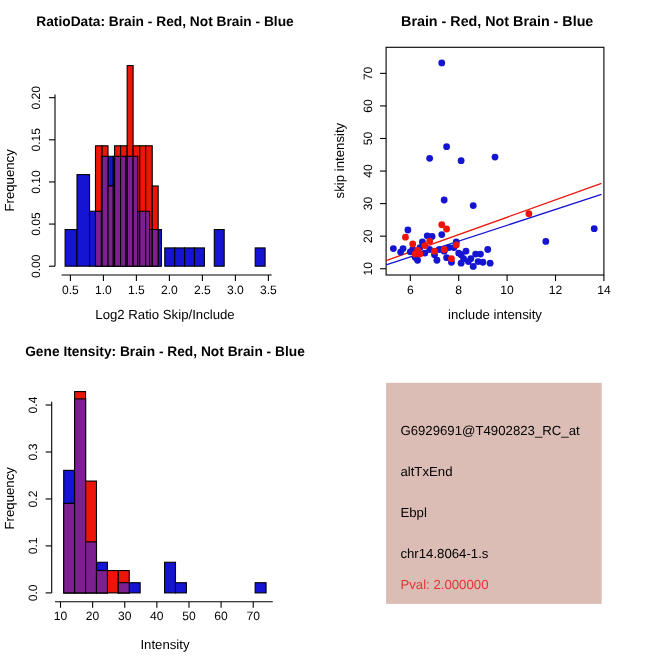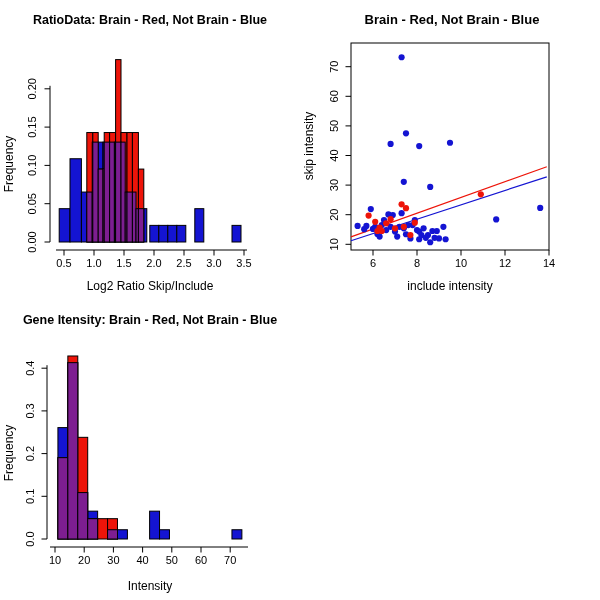--- a/index.html
+++ b/index.html
@@ -231,13 +231,22 @@
         <rect x="57.92" y="157.6565" width="9.927999999999997" height="81.3435" fill="#7D1E91" stroke="#000" stroke-width="1"></rect>
         <rect x="67.848" y="62.649" width="9.927999999999997" height="176.351" fill="#7D1E91" stroke="#000" stroke-width="1"></rect>
         <rect x="77.776" y="192.5851" width="9.928000000000011" height="46.41489999999999" fill="#7D1E91" stroke="#000" stroke-width="1"></rect>
         <rect x="87.70400000000001" y="218.6748" width="9.927999999999997" height="20.325199999999995" fill="#7D1E91" stroke="#000" stroke-width="1"></rect>
         <rect x="107.56" y="229.7341" width="9.927999999999997" height="9.265899999999988" fill="#7D1E91" stroke="#000" stroke-width="1"></rect>
         <text x="150" y="24" text-anchor="middle" font-size="12.5" font-family="&quot;Liberation Sans&quot;, sans-serif" fill="#000" font-weight="bold">Gene Itensity: Brain - Red, Not Brain - Blue</text>
         <text x="150" y="290" text-anchor="middle" font-size="12" font-family="&quot;Liberation Sans&quot;, sans-serif" fill="#000">Intensity</text>
         <text x="13" y="153" text-anchor="middle" font-size="12" font-family="&quot;Liberation Sans&quot;, sans-serif" fill="#000" transform="rotate(-90 13 153)">Frequency</text>
       </svg>
   </div>
+  <div class="panel" id="panel-br">
+    <div class="info-box" id="info-box" style="background: rgb(220, 189, 181);">
+      <div class="info-line" style="top: 36px; color: rgb(0, 0, 0);">G6929691@T4902823_RC_at</div>
+      <div class="info-line" style="top: 74px; color: rgb(0, 0, 0);">altTxEnd</div>
+      <div class="info-line" style="top: 111px; color: rgb(0, 0, 0);">Ebpl</div>
+      <div class="info-line" style="top: 148px; color: rgb(0, 0, 0);">chr14.8064-1.s</div>
+      <div class="info-line" style="top: 176px; color: rgb(224, 53, 53);">Pval: 2.000000</div>
+    </div>
+  </div>
 </div>
 
 </body></html>

